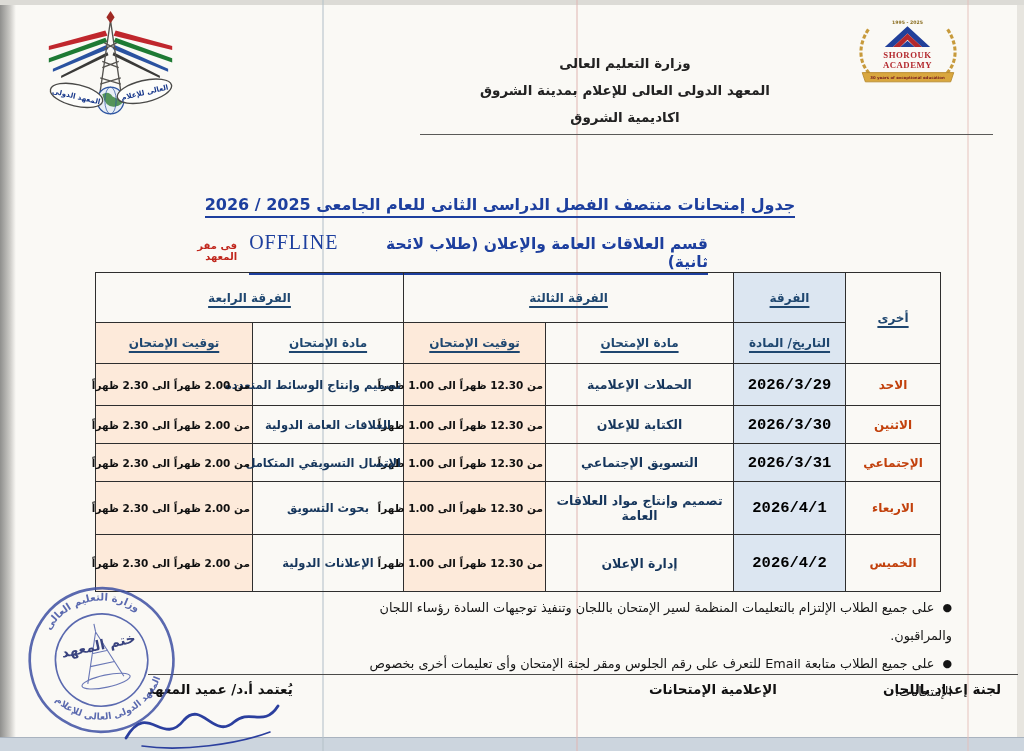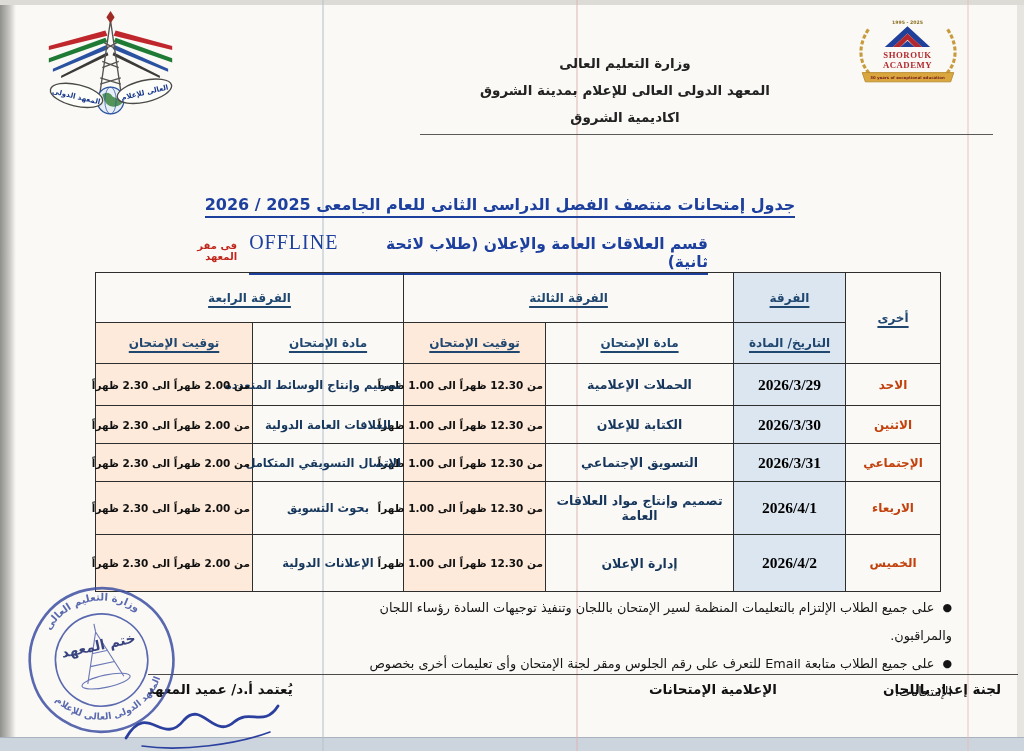--- a/index.html
+++ b/index.html
@@ -45,21 +45,21 @@
     table-layout:fixed;width:845px;}
   table.exams th,table.exams td{border:1.6px solid #2e2e2e;text-align:center;
     vertical-align:middle;padding:1px 2px;}
   .hblue{color:var(--header-blue,#1f4770);font-weight:bold;font-size:12px;
     text-decoration:underline;text-underline-offset:4px;text-decoration-thickness:1.5px;}
   .bg-blue{background:var(--cell-blue,#dce6f1);}
   .bg-peach{background:var(--cell-peach,#fdeada);}
   tr.hr1{height:50px;} tr.hr2{height:41px;}
   tr.r1{height:42px;} tr.r2{height:38px;} tr.r3{height:38px;} tr.r4{height:53px;} tr.r5{height:57px;}
   td.day{font-weight:bold;font-size:12px;color:#c2410c;}
-  td.date{font-family:Liberation Serif, serif;font-weight:bold;font-size:15.5px;color:#000;}
+  td.date{font-family:Liberation Mono, monospace;font-weight:bold;font-size:15.5px;color:#000;}
   td.subj{color:var(--subject-blue,#16365c);font-weight:bold;font-size:12.5px;}
   td.subj4{white-space:nowrap;font-size:11.5px;}
   td.time{font-weight:bold;font-size:10.5px;color:#111;white-space:nowrap;
     font-family:"DejaVu Sans",sans-serif;}
 
   
   .notes{position:absolute;right:72px;top:594px;width:612px;direction:rtl;
     text-align:right;font-size:12.8px;color:#141414;}
   .note{line-height:28px;}
   .note .bullet{display:inline-block;margin-left:8px;font-size:11px;vertical-align:1px;}

